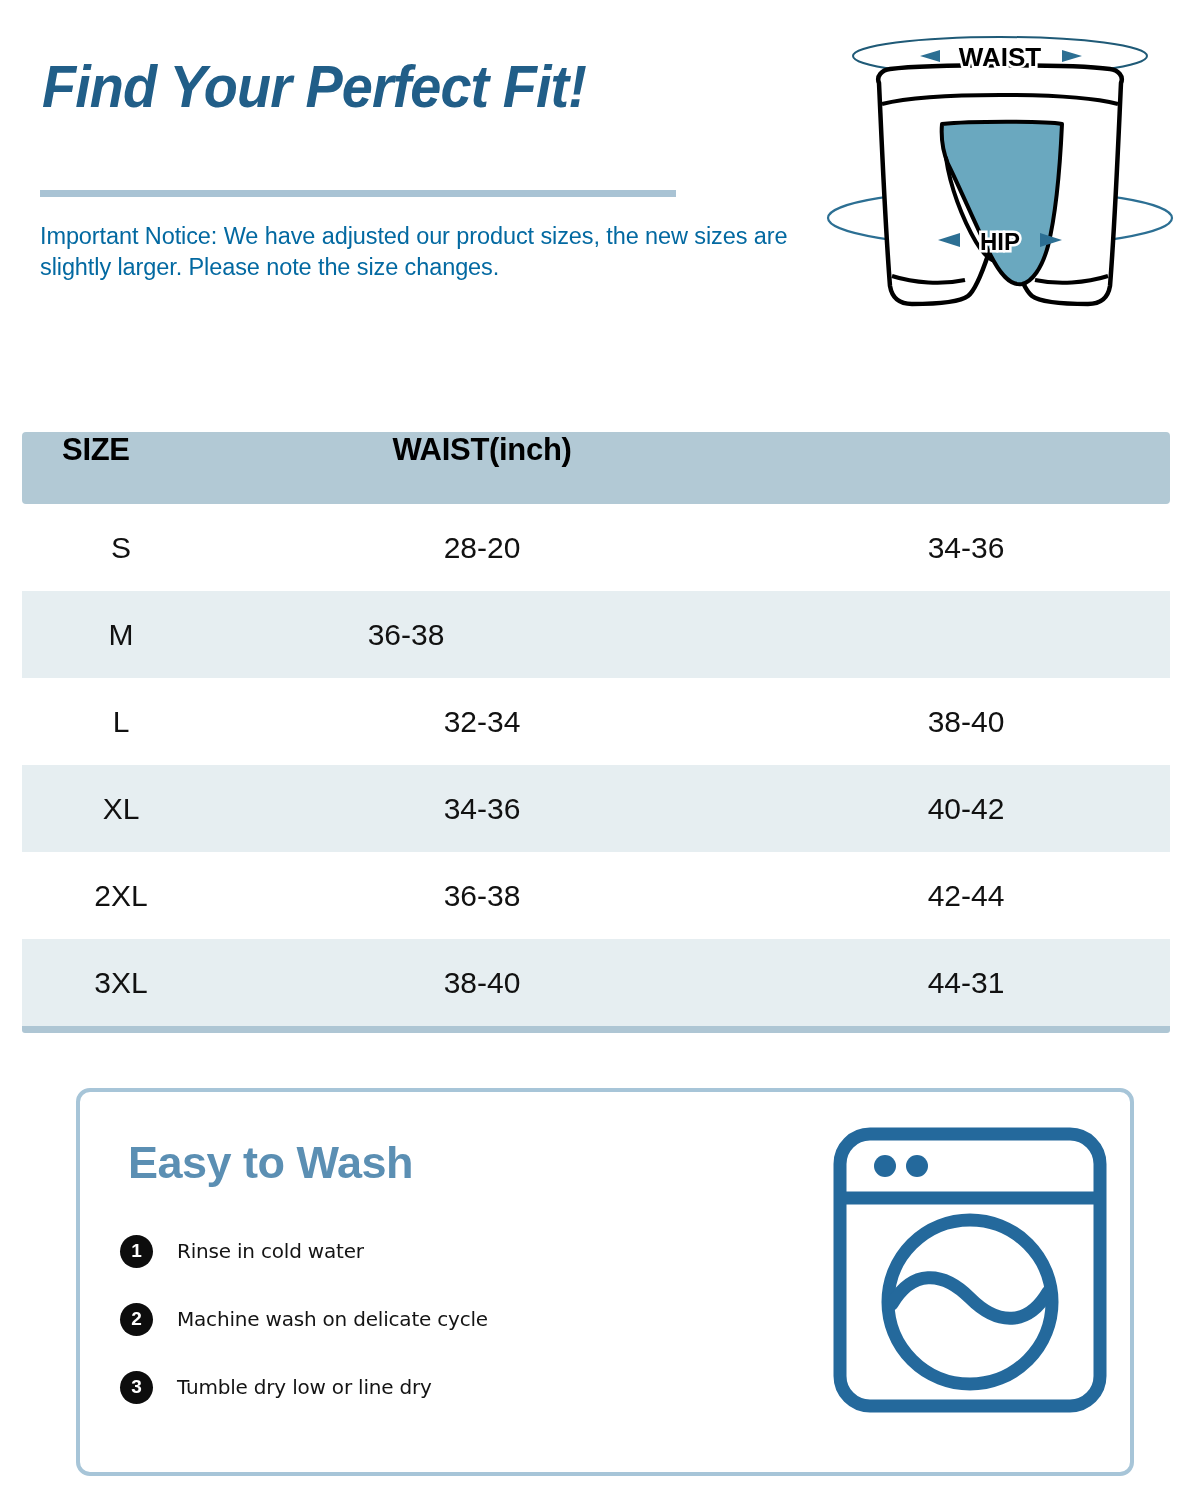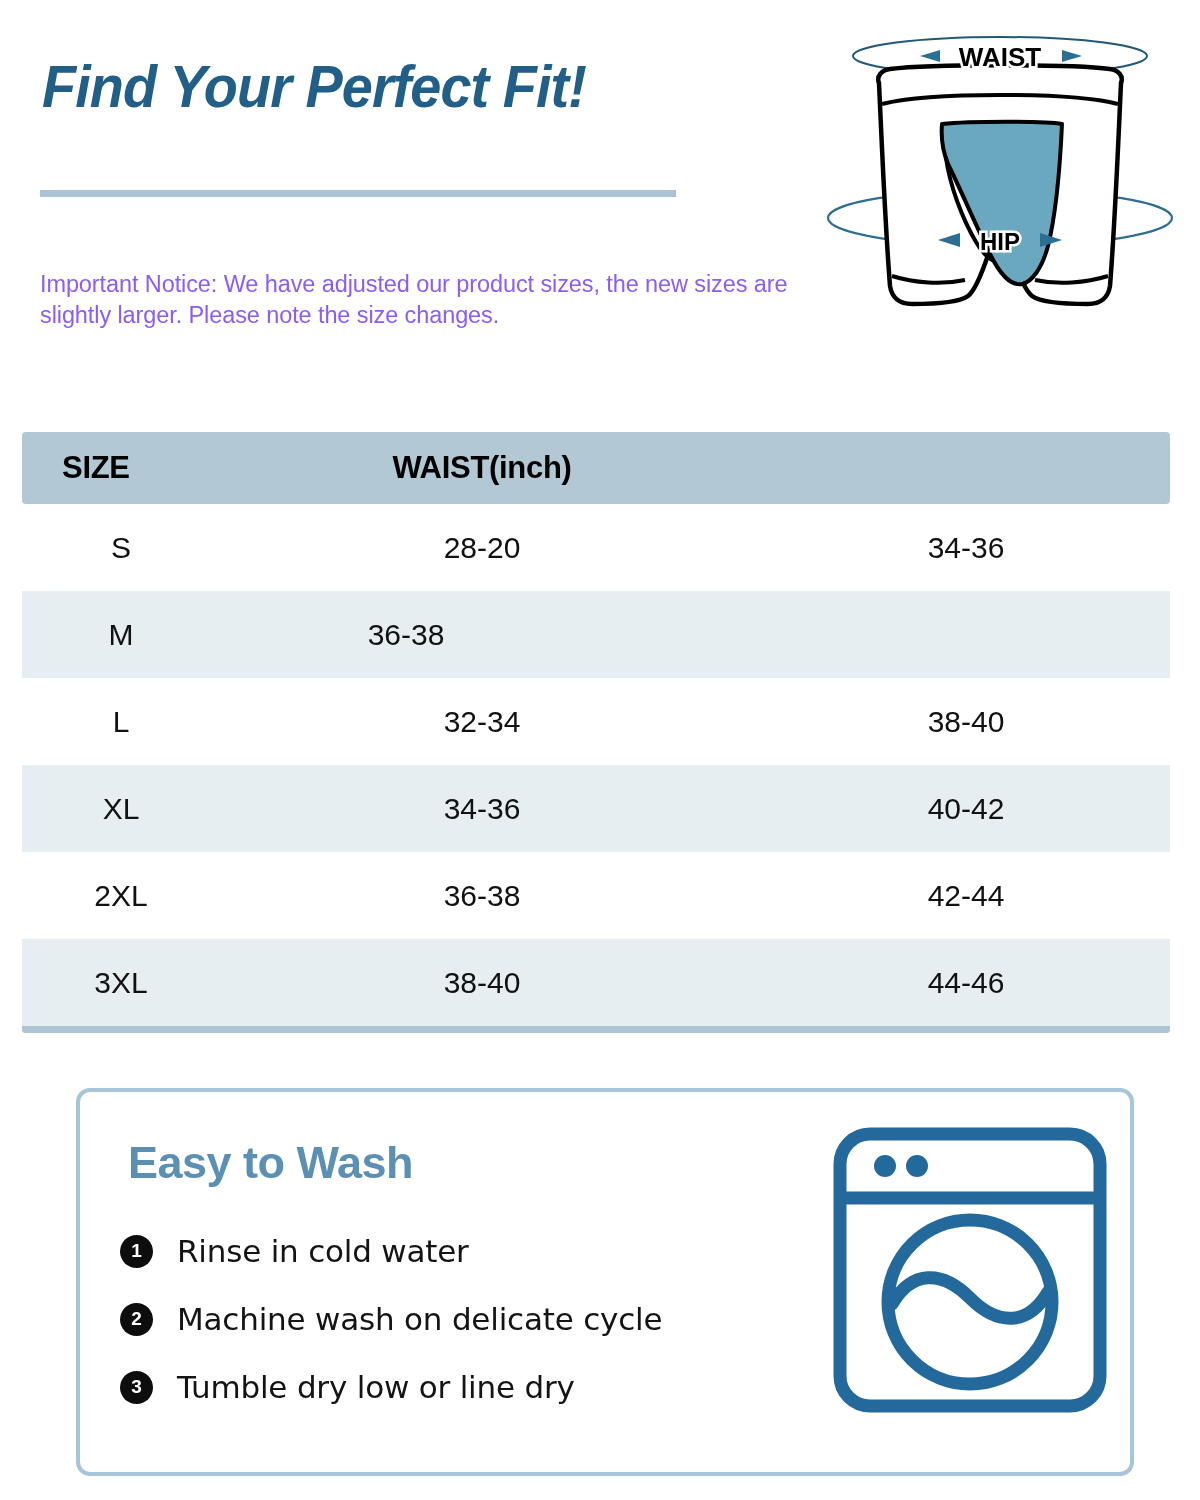--- a/index.html
+++ b/index.html
@@ -45,44 +45,42 @@
     background: #a9c3d4;
   }
 
   #notice-text {
     position: absolute;
     left: 40px;
     top: 221px;
     width: 770px;
     font-size: 23.5px;
     line-height: 1.33;
-    color: #8b5cf6;
+    color: #0369a1;
     letter-spacing: -0.1px;
-    margin-top: 48px;
   }
 
   
   #illustration {
     position: absolute;
     left: 810px;
     top: 28px;
     width: 380px;
     height: 312px;
   }
 
   
   #size-table {
     position: absolute;
     left: 22px;
     top: 432px;
     width: 1148px;
   }
   .tbl-header {
     display: flex;
-    align-items: center;
     height: 72px;
     background: #b2c9d5;
     border-radius: 4px;
   }
   .tbl-header .cell {
     font-size: 31px;
     font-weight: bold;
     color: #000000;
     letter-spacing: -0.3px;
   }
@@ -151,21 +149,21 @@
     color: #ffffff;
     font-size: 19px;
     font-weight: bold;
     display: flex;
     align-items: center;
     justify-content: center;
     flex: 0 0 auto;
   }
   .step-text {
     margin-left: 24px;
-    font-size: 31px;
+    font-size: 20px;
     color: #141414;
     letter-spacing: -0.2px;
     font-family: "DejaVu Sans", "Liberation Sans", sans-serif;
   }
   #washer-icon {
     position: absolute;
     left: 740px;
     top: 28px;
     width: 300px;
     height: 300px;
@@ -257,21 +255,21 @@
 
   <div class="tbl-row">
     <div class="cell col-size">2XL</div>
     <div class="cell col-waist">36-38</div>
     <div class="cell col-hip">42-44</div>
   </div>
 
   <div class="tbl-row alt">
     <div class="cell col-size">3XL</div>
     <div class="cell col-waist">38-40</div>
-    <div class="cell col-hip">44-46</div>
+    <div class="cell col-hip">44-31</div>
   </div>
 
   <div id="tbl-bottom-border"></div>
 </div>
 
 <div id="wash-card">
 
   <div id="wash-title">Easy to Wash</div>
 
   <div id="wash-steps">

